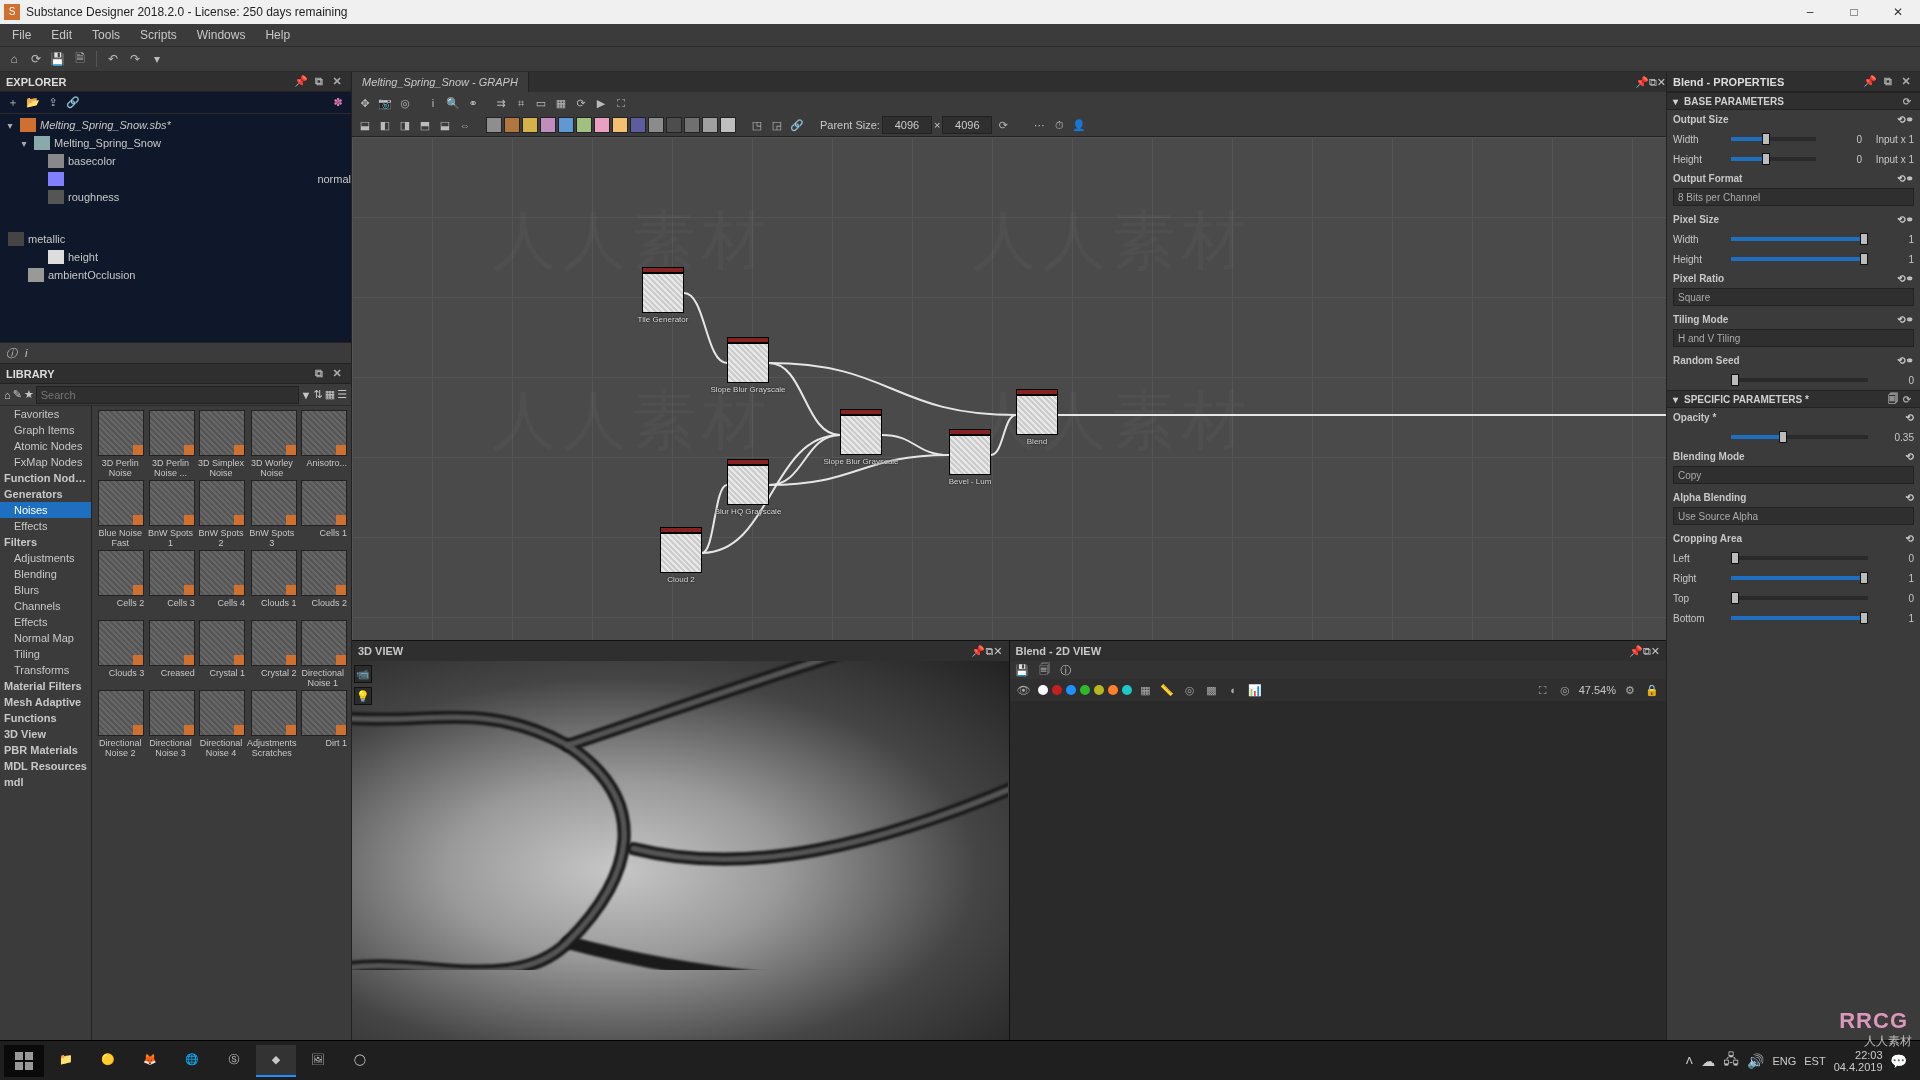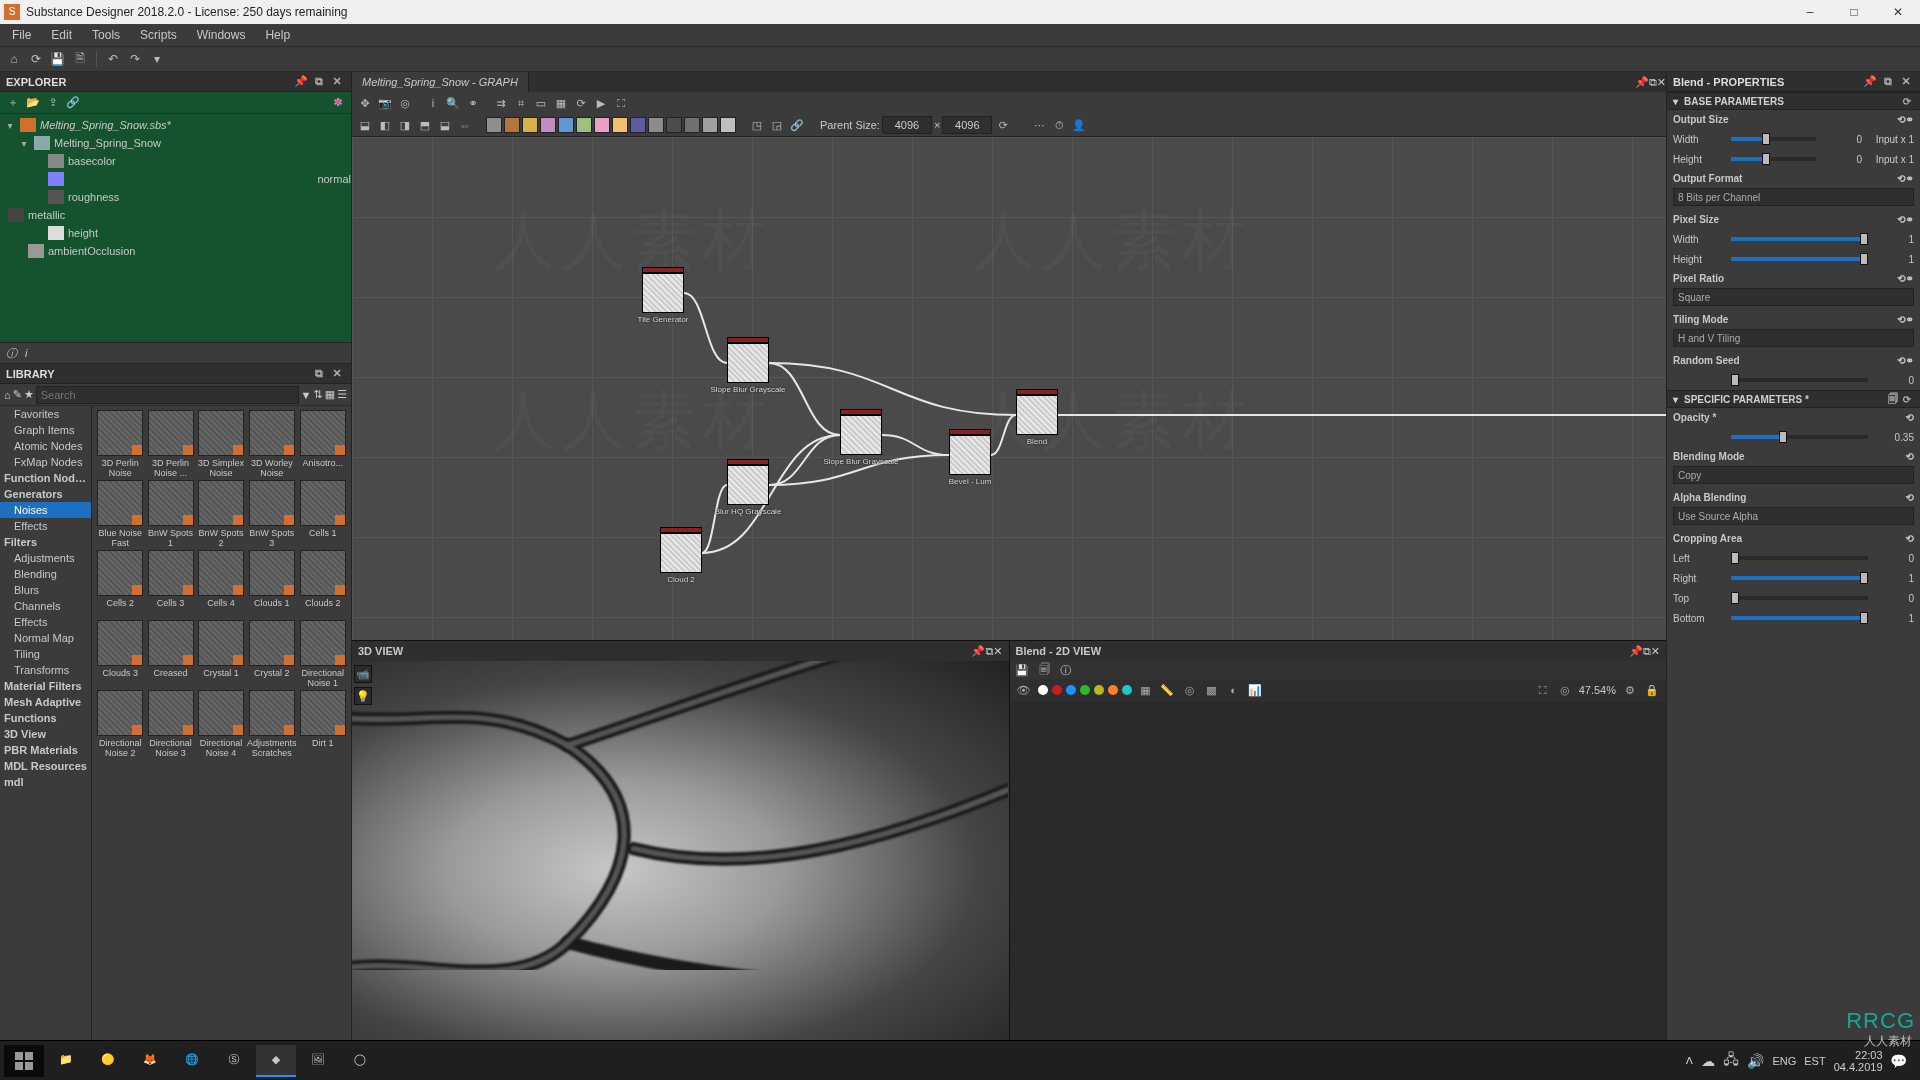--- a/index.html
+++ b/index.html
@@ -26,21 +26,21 @@
 .leftcol { width: 352px; display:flex; flex-direction:column; border-right:1px solid #222; }
 .centercol { flex:1; display:flex; flex-direction:column; min-width:0; }
 .rightcol { width: 254px; display:flex; flex-direction:column; border-left:1px solid #222; background:#3b3b3b; }
 
 
 .panel-header { height:20px; background:#2f2f2f; display:flex; align-items:center; padding:0 6px; font-size:11px; font-weight:bold; color:#ddd; border-bottom:1px solid #222; }
 .panel-header .title { flex:1; }
 .panel-header .hbtn { width:16px; height:16px; display:flex; align-items:center; justify-content:center; color:#aaa; font-size:11px; margin-left:2px;}
 
 
-.explorer { flex:0 0 auto; height: 270px; display:flex; flex-direction:column; background:#14532d; }
+.explorer { flex:0 0 auto; height: 270px; display:flex; flex-direction:column; background:#0f172a; }
 .explorer-tb { height:22px; display:flex; align-items:center; gap:2px; padding:0 4px; border-bottom:1px solid #2b2b2b;}
 .explorer-tb .tb{width:18px;height:18px;display:flex;align-items:center;justify-content:center;color:#bbb;}
 .explorer-tree { flex:1; overflow:auto; padding:2px 0;}
 .tree-row { display:flex; align-items:center; height:18px; padding-left:4px; }
 .tree-row .chev{width:12px;text-align:center;color:#aaa;font-size:10px;}
 .tree-row .ticon{width:16px;height:14px;background:#666;margin:0 4px;}
 .tree-row.sbs .ticon{background:#d07030;}
 .tree-row.basecolor .ticon{background:#888;}
 .tree-row.normal .ticon{background:#7f7fff;}
 .tree-row.roughness .ticon{background:#555;}
@@ -55,21 +55,21 @@
 
 .library { flex:1; display:flex; flex-direction:column; min-height:0; background:#3b3b3b; }
 .lib-tb { height:22px; display:flex; align-items:center; gap:2px; padding:0 4px; border-bottom:1px solid #2b2b2b;}
 .lib-tb input { flex:1; background:#2f2f2f; border:1px solid #222; color:#ccc; height:18px; padding:0 4px; font-size:11px; }
 .lib-body { flex:1; display:flex; min-height:0; }
 .lib-tree { width: 92px; border-right:1px solid #222; overflow-y:auto; overflow-x:hidden; font-size:11px; }
 .lib-tree .lt{padding:2px 4px 2px 14px; white-space:nowrap; overflow:hidden; text-overflow:ellipsis;}
 .lib-tree .lt.sel{background:#1e6fbf;color:#fff;}
 .lib-tree .lt.hdr{font-weight:bold; padding-left:4px;}
 .lib-grid { flex:1; overflow:auto; padding:4px; display:grid; grid-template-columns: repeat(5, 1fr); gap:2px; align-content:start;}
-.lib-item { display:flex; flex-direction:column; align-items:center; }
+.lib-item { display:flex; flex-direction:column; align-items:flex-end; }
 .lib-item .thumb { width:46px; height:46px; background:#555; border:1px solid #222; position:relative; background-image: repeating-linear-gradient(45deg,#666,#666 2px,#555 2px,#555 4px); }
 .lib-item .thumb .badge{position:absolute;right:0;bottom:0;width:10px;height:10px;background:#d07030;}
 .lib-item .cap { font-size:9px; line-height:10px; text-align:center; margin-top:2px; height:20px; overflow:hidden;}
 
 
 .graph-tabbar { height:20px; background:#2f2f2f; display:flex; align-items:center; }
 .graph-tabbar .tab { padding:0 10px; line-height:20px; background:#3b3b3b; border-right:1px solid #222; font-style:italic;}
 .graph-tabbar .spacer{flex:1;}
 
 
@@ -143,21 +143,21 @@
 .taskbar .start{width:40px;height:32px;background:#0a0a0a;display:flex;align-items:center;justify-content:center;}
 .taskbar .start .win{display:grid;grid-template-columns:8px 8px;grid-template-rows:8px 8px;gap:2px;}
 .taskbar .start .win div{background:#999;}
 .taskbar .tbtn{width:40px;height:32px;display:flex;align-items:center;justify-content:center;border-bottom:2px solid transparent;}
 .taskbar .tbtn.active{background:#333;border-bottom-color:#1e90ff;}
 .taskbar .spacer{flex:1;}
 .taskbar .tray{display:flex;align-items:center;gap:8px;color:#ccc;font-size:11px;padding-right:8px;}
 .taskbar .tray .clockbox{display:flex;flex-direction:column;align-items:flex-end;line-height:12px;}
 .taskbar .tray .icon{font-size:14px;}
 
-.watermark-logo{position:fixed;right:5px;bottom:46px;color:#14b8a6;font-weight:normal;font-size:22px;opacity:.85;letter-spacing:1px;}
+.watermark-logo{position:fixed;right:12px;bottom:46px;color:#f9a8d4;font-weight:bold;font-size:22px;opacity:.85;letter-spacing:1px;}
 .watermark-sub{position:fixed;right:8px;bottom:30px;color:#ddd;font-size:12px;opacity:.8;}
 
 
 .chip.c1{background:#8e8e8e;}.chip.c2{background:#b17640;}.chip.c3{background:#d6b24a;}
 .chip.c4{background:#c08dbf;}.chip.c5{background:#6098d4;}.chip.c6{background:#a0c080;}
 .chip.c7{background:#e8a1c3;}.chip.c8{background:#f3c070;}.chip.c9{background:#5d5d9d;}
 .chip.c10{background:#8c8c8c;}.chip.c11{background:#4d4d4d;}.chip.c12{background:#707070;}
 .chip.c13{background:#a0a0a0;}.chip.c14{background:#bfbfbf;}
 
 svg { display:block; }
@@ -235,21 +235,21 @@
             <span class="lbl">basecolor</span>
           </div>
         <div class="tree-row normal" style="padding-left:44px;justify-content:space-between;">
             <span class="ticon"></span>
             <span class="lbl">normal</span>
           </div>
         <div class="tree-row roughness" style="padding-left:44px;">
             <span class="ticon"></span>
             <span class="lbl">roughness</span>
           </div>
-        <div class="tree-row metallic" style="">
+        <div class="tree-row metallic" style="margin-top:24px;">
             <span class="ticon"></span>
             <span class="lbl">metallic</span>
           </div>
         <div class="tree-row height" style="padding-left:44px;">
             <span class="ticon"></span>
             <span class="lbl">height</span>
           </div>
         <div class="tree-row ao" style="padding-left:24px;">
             <span class="ticon"></span>
             <span class="lbl">ambientOcclusion</span>

